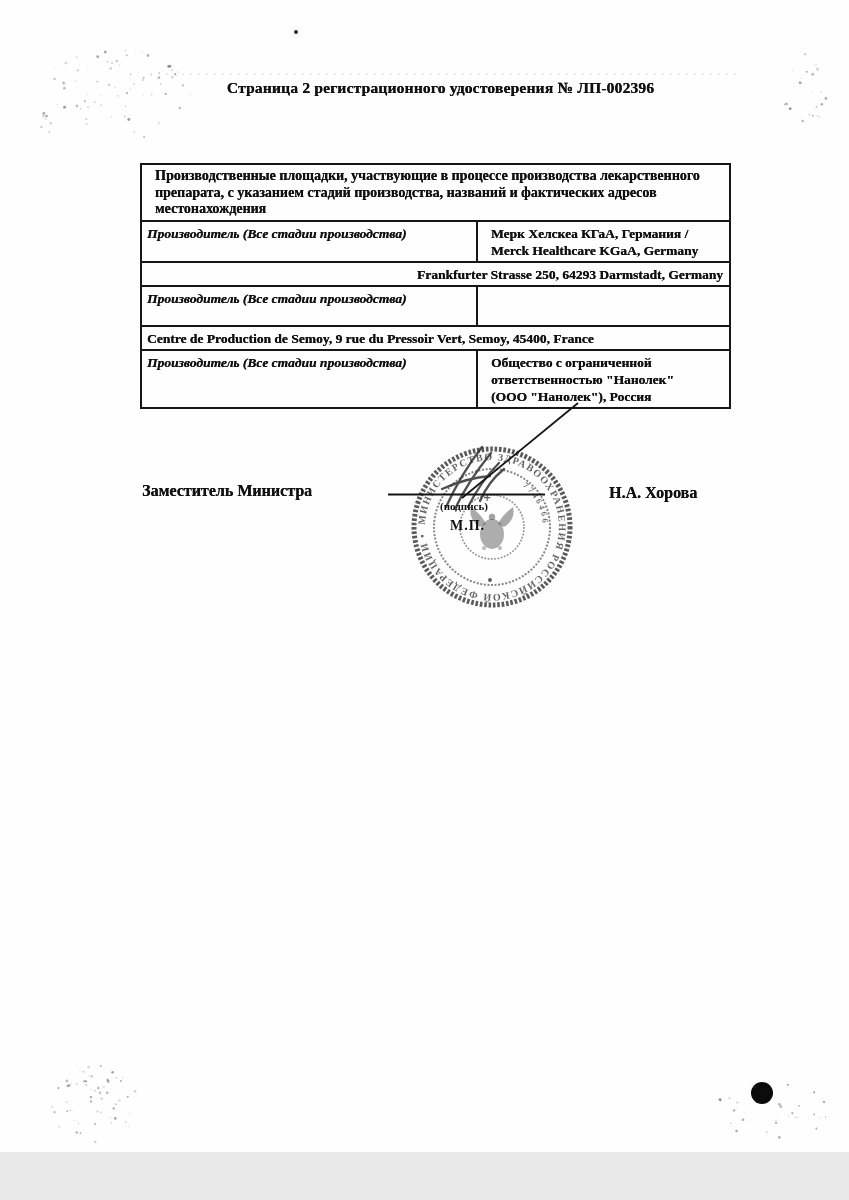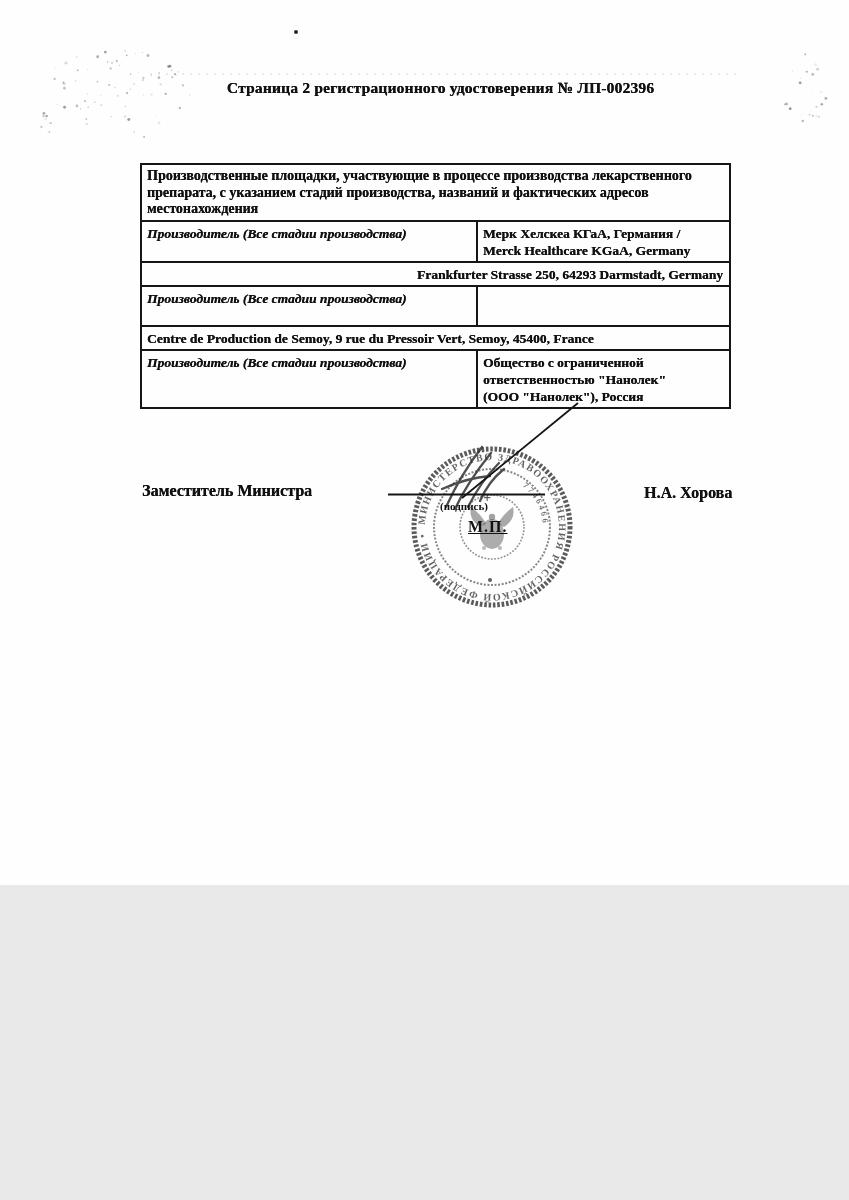--- a/index.html
+++ b/index.html
@@ -1,18 +1,18 @@
 <!DOCTYPE html>
 <html><head>
 <meta charset="utf-8">
 <style>
   html,body{margin:0;padding:0;background:#e9e9e9;}
   .page{
     position:relative;
-    width:849px;height:885px;
+    width:849px;height:1152px;
     background:#fefefe;
     overflow:hidden;
     font-family:"Liberation Serif","DejaVu Serif",serif;
     color:#111;
   }
   
   .page-header{
     position:absolute;left:0;top:79px;width:849px;
     text-align:center;
     font-size:15.5px;font-weight:700;
@@ -35,45 +35,44 @@
     font-size:13.5px;line-height:17px;font-weight:700;
     text-shadow:.25px 0 0 currentColor;
   }
   .cell.full{width:100%;}
   .cell.label{
     width:336px;flex:0 0 336px;
     border-right:2px solid #161616;
     font-style:italic;
   }
   .cell.value{flex:1;}
-  .pre{white-space:pre-line;}
+  .pre{white-space:pre-line;margin-left:8px;}
   .title-text{font-size:14px;line-height:16.5px;}
   .h53{min-height:53px;} .h40{min-height:40px;} .h22{min-height:22px;text-align:right;}
   .h23{min-height:23px;} .h37{min-height:37px;}
   
   .sig-left{
     position:absolute;left:142px;top:482px;
     font-size:16px;font-weight:700;text-shadow:.3px 0 0 currentColor;
     z-index:3;
   }
   .sig-name{
-    position:absolute;left:644px;top:484px;
+    position:absolute;left:609px;top:484px;
     font-size:16px;font-weight:700;text-shadow:.3px 0 0 currentColor;
     z-index:3;
   }
   .sig-caption{
     position:absolute;left:422px;top:500px;width:84px;
     text-align:center;font-size:11px;font-weight:700;
     z-index:3;
   }
   .sig-seal-mark{
-    position:absolute;left:468px;top:518px;
-    font-size:16px;font-weight:700;letter-spacing:1px;
+    position:absolute;left:450px;top:518px;
+    font-size:14px;font-weight:700;letter-spacing:1px;
     z-index:3;
-    text-decoration:underline;
   }
   
   .stamp{
     position:absolute;left:392px;top:427px;width:200px;height:200px;
     z-index:2;opacity:.88;
   }
   
   .overlay{
     position:absolute;left:0;top:0;width:849px;height:1200px;
     z-index:4;pointer-events:none;

